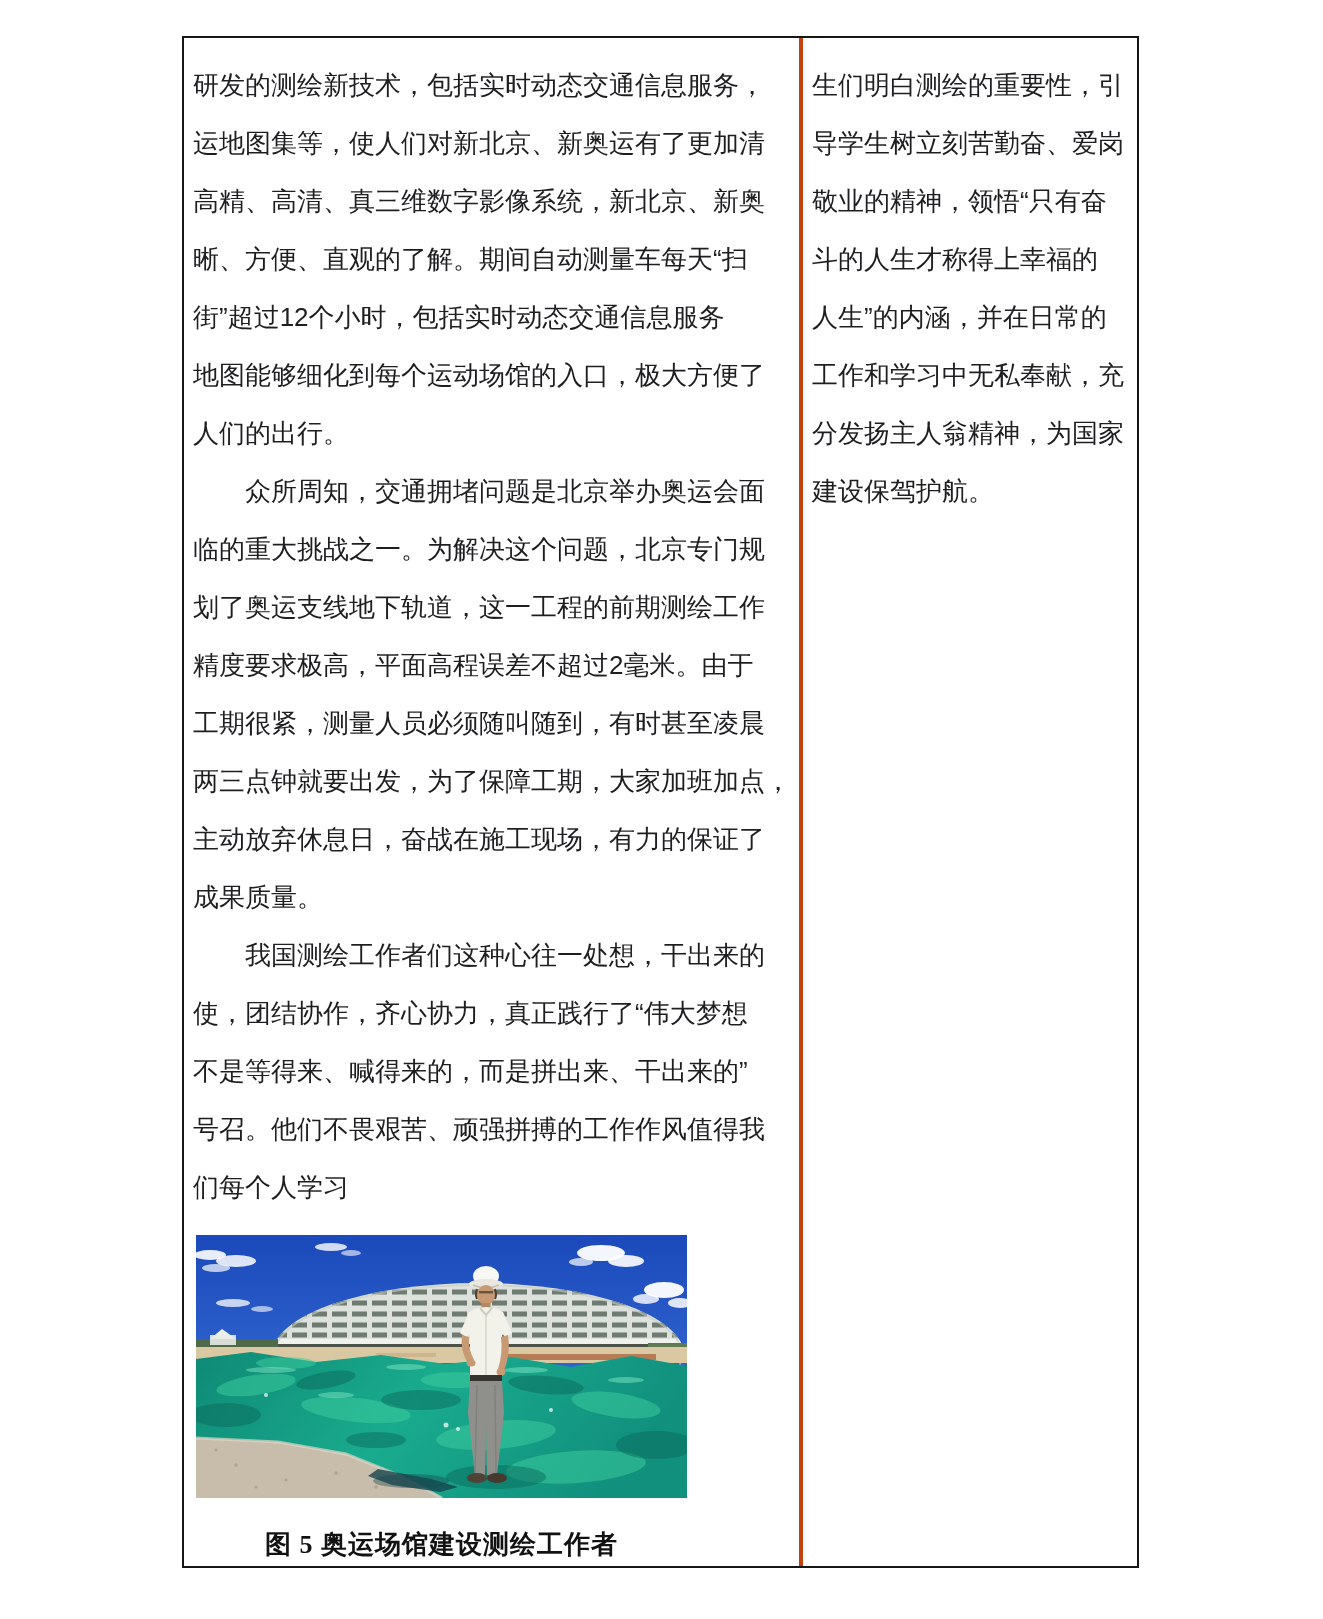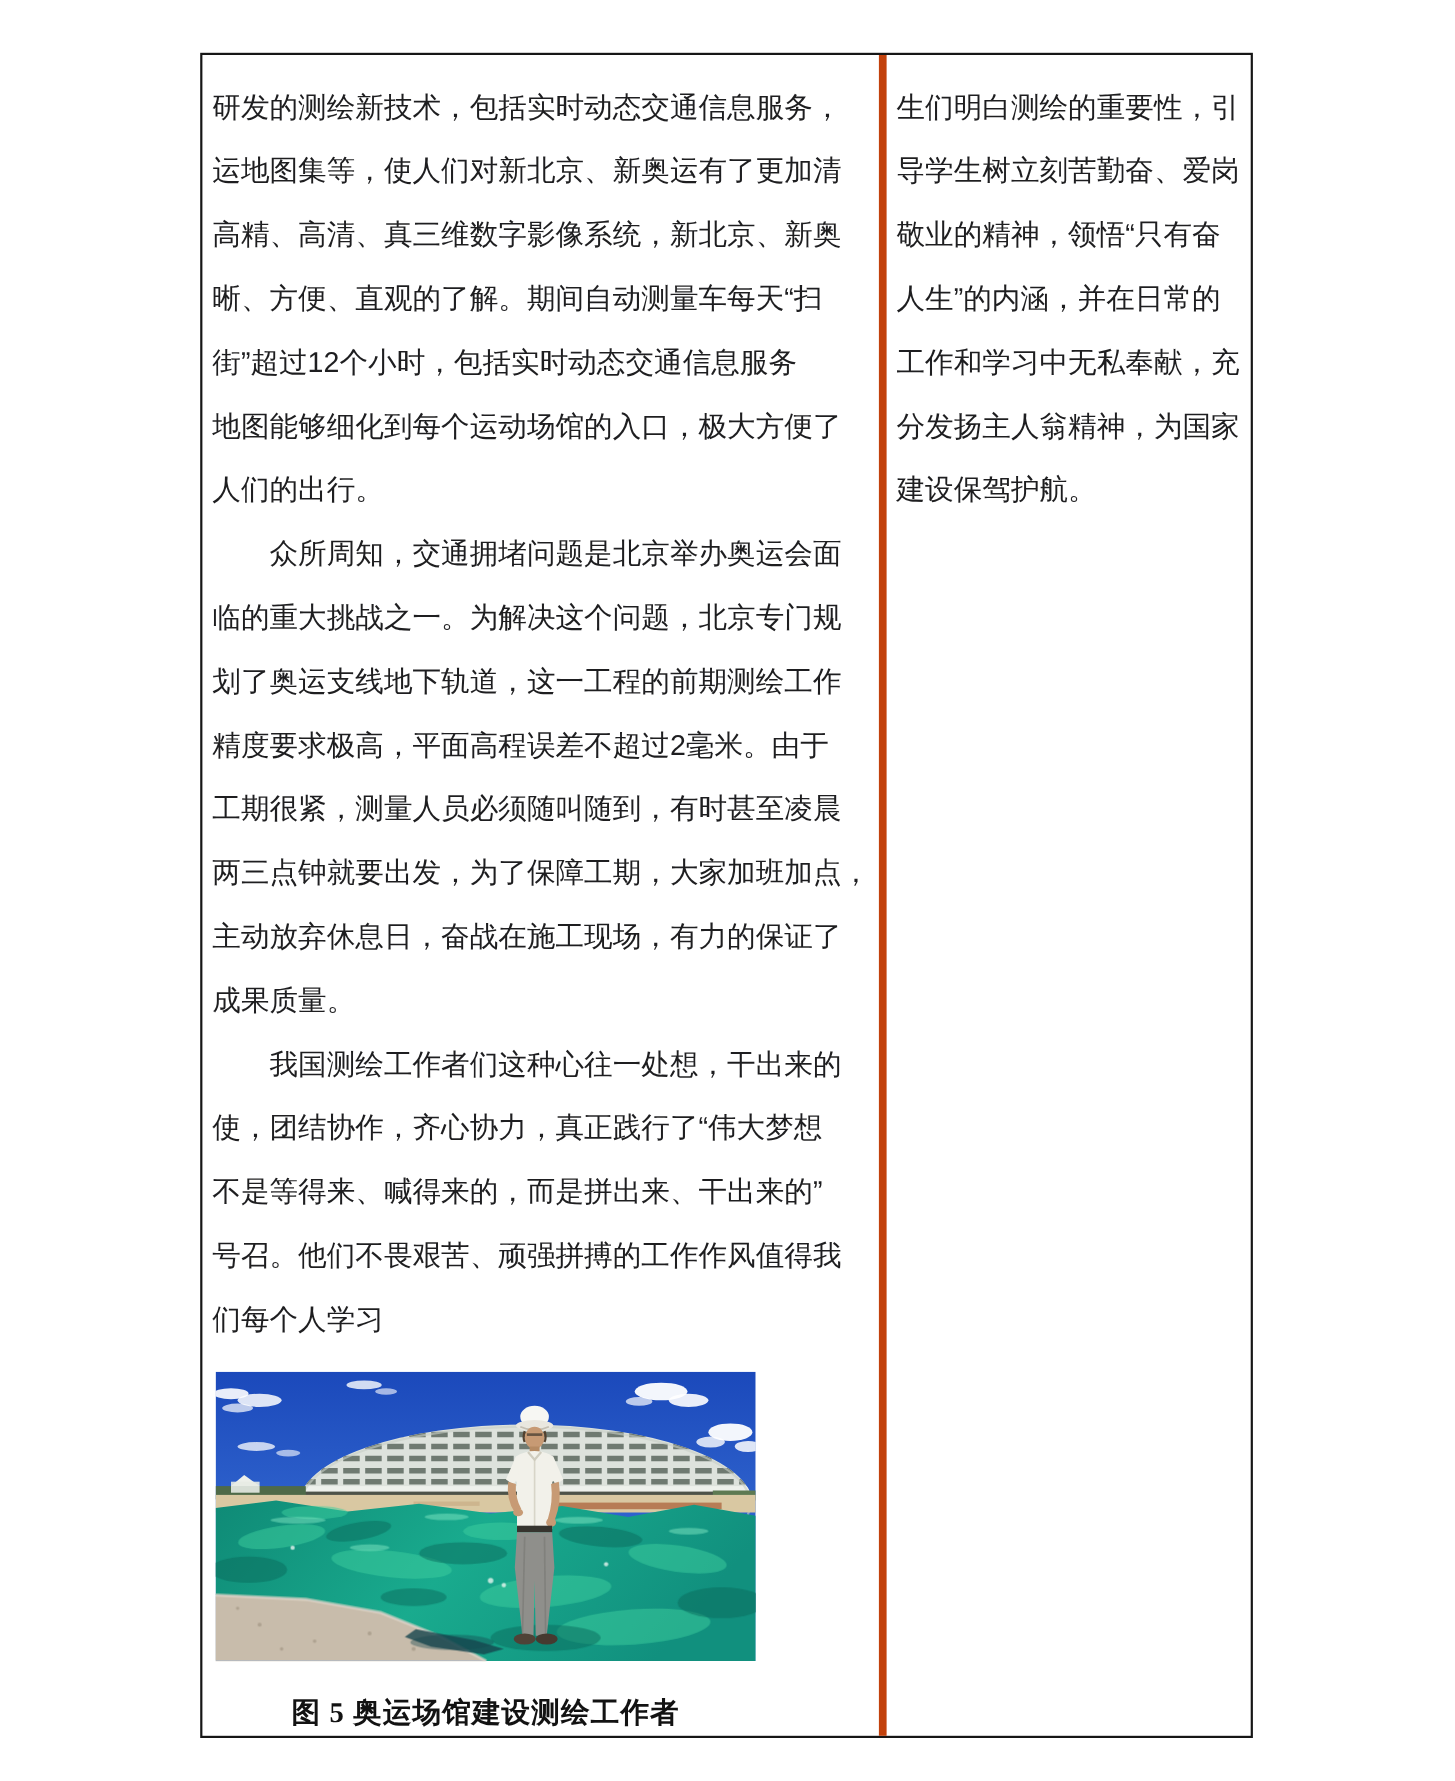--- a/index.html
+++ b/index.html
@@ -2,27 +2,27 @@
 <html><head>
 <meta charset="utf-8">
 <style>
   html,body{margin:0;padding:0;}
   body{
     width:1323px;height:1619px;position:relative;background:#ffffff;
     font-family:"Liberation Sans", sans-serif;
     -webkit-font-smoothing:antialiased;
   }
   .doc-table{
-    position:absolute;left:182px;top:48px;width:957px;height:1532px;
+    position:absolute;left:182px;top:36px;width:957px;height:1532px;
     box-sizing:border-box;border:2px solid #161616;background:#ffffff;
     display:flex;flex-direction:row;overflow:hidden;
   }
   .cell{box-sizing:border-box;}
   .cell-left{width:615px;padding:18px 0 0 9px;}
-  .cell-right{flex:1;border-left:7px solid #c2410c;padding:18px 8px 12px 9px;}
+  .cell-right{flex:1;border-left:4px solid #c2410c;padding:18px 8px 12px 9px;}
   .line{
     font-size:26px;line-height:58px;color:#1e1e20;white-space:nowrap;
     letter-spacing:0;
   }
   .line.indent{padding-left:52px;}
   figure{margin:19px 0 0 3px;width:491px;padding:0;}
   .photo{display:block;width:491px;height:263px;}
   figcaption{
     margin-top:29px;width:491px;text-align:center;
     font-family:"Liberation Serif", serif;font-weight:700;
@@ -200,20 +200,21 @@
       </svg>
       <figcaption>图 5 奥运场馆建设测绘工作者</figcaption>
     </figure>
   </div>
 
   <div class="cell cell-right">
     <div>
         <div class="line">生们明白测绘的重要性，引</div>
         <div class="line">导学生树立刻苦勤奋、爱岗</div>
         <div class="line">敬业的精神，领悟“只有奋</div>
+        <div class="line">斗的人生才称得上幸福的</div>
         <div class="line">人生”的内涵，并在日常的</div>
         <div class="line">工作和学习中无私奉献，充</div>
         <div class="line">分发扬主人翁精神，为国家</div>
         <div class="line">建设保驾护航。</div>
       </div>
   </div>
 
 </div>
 
 </body></html>

